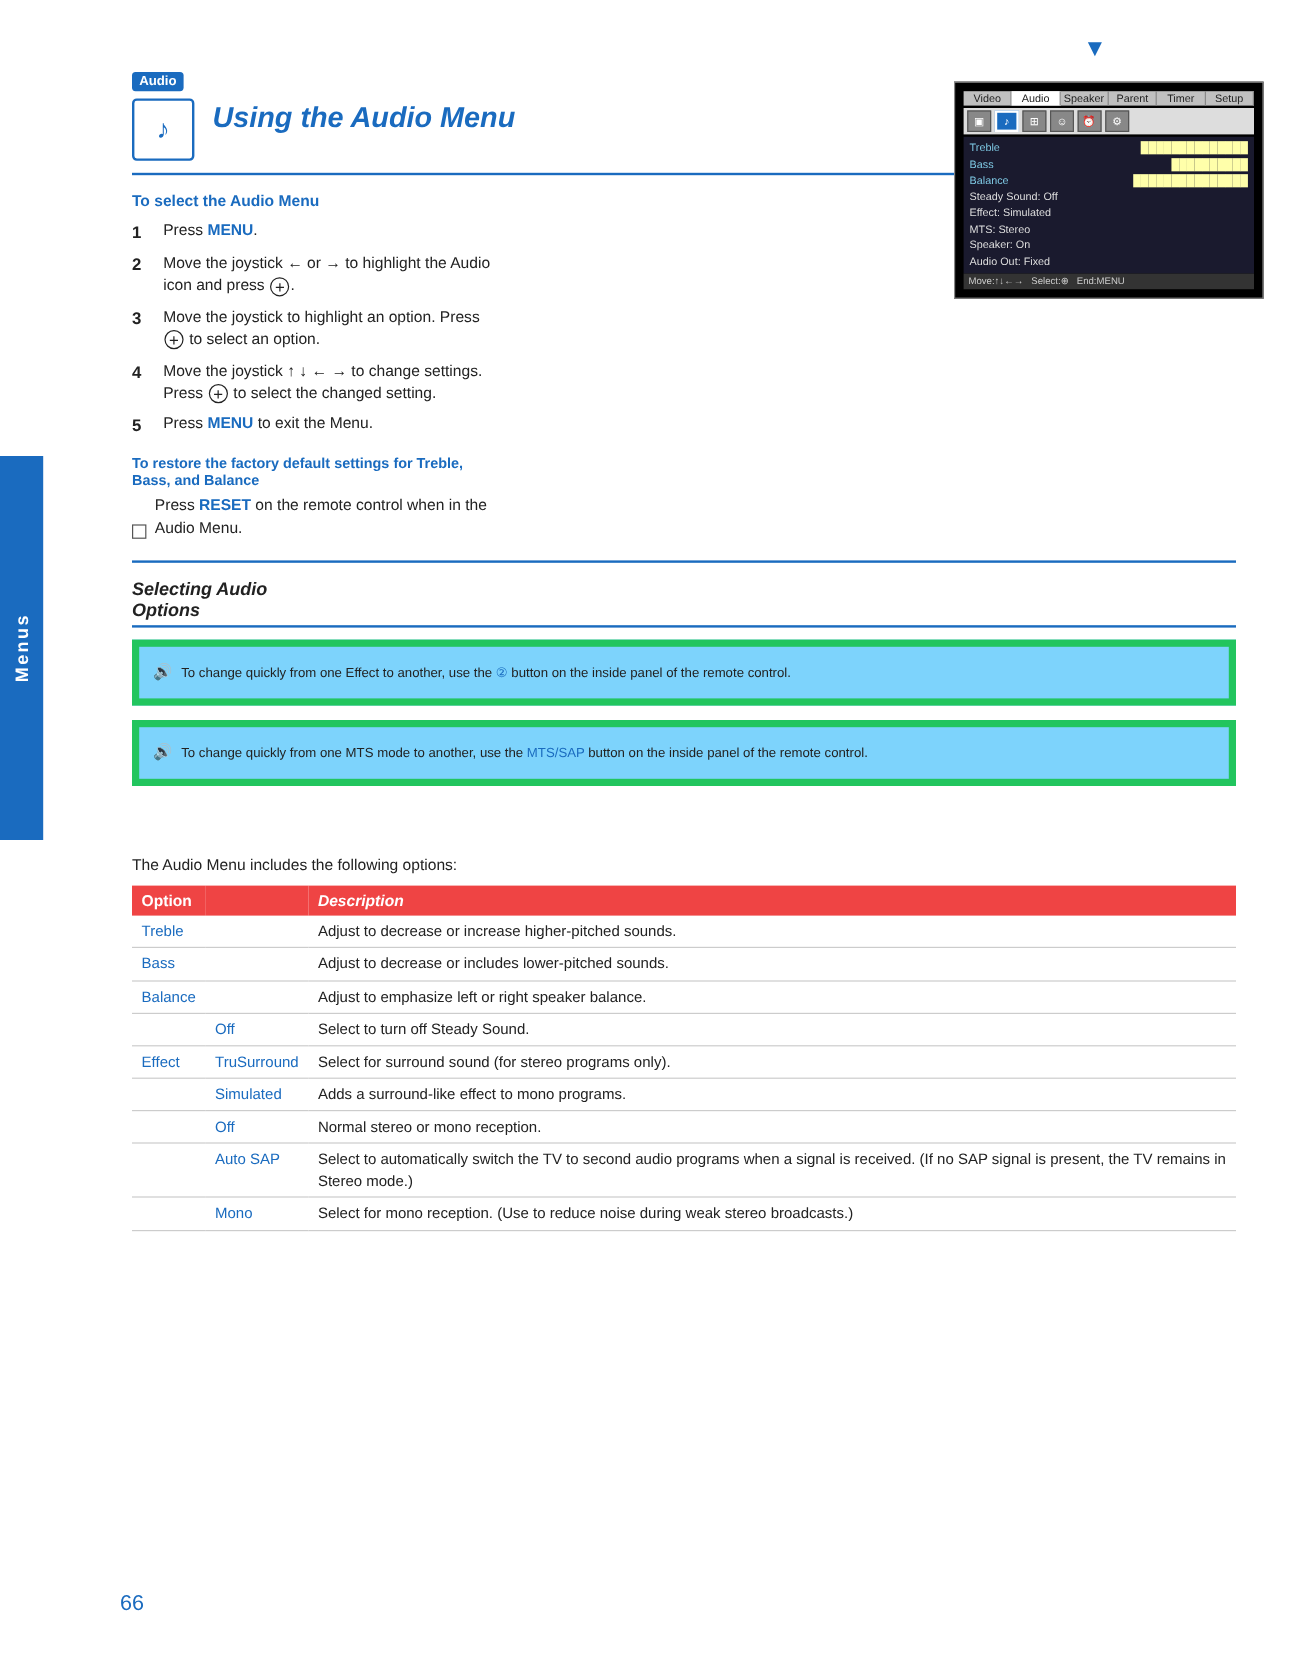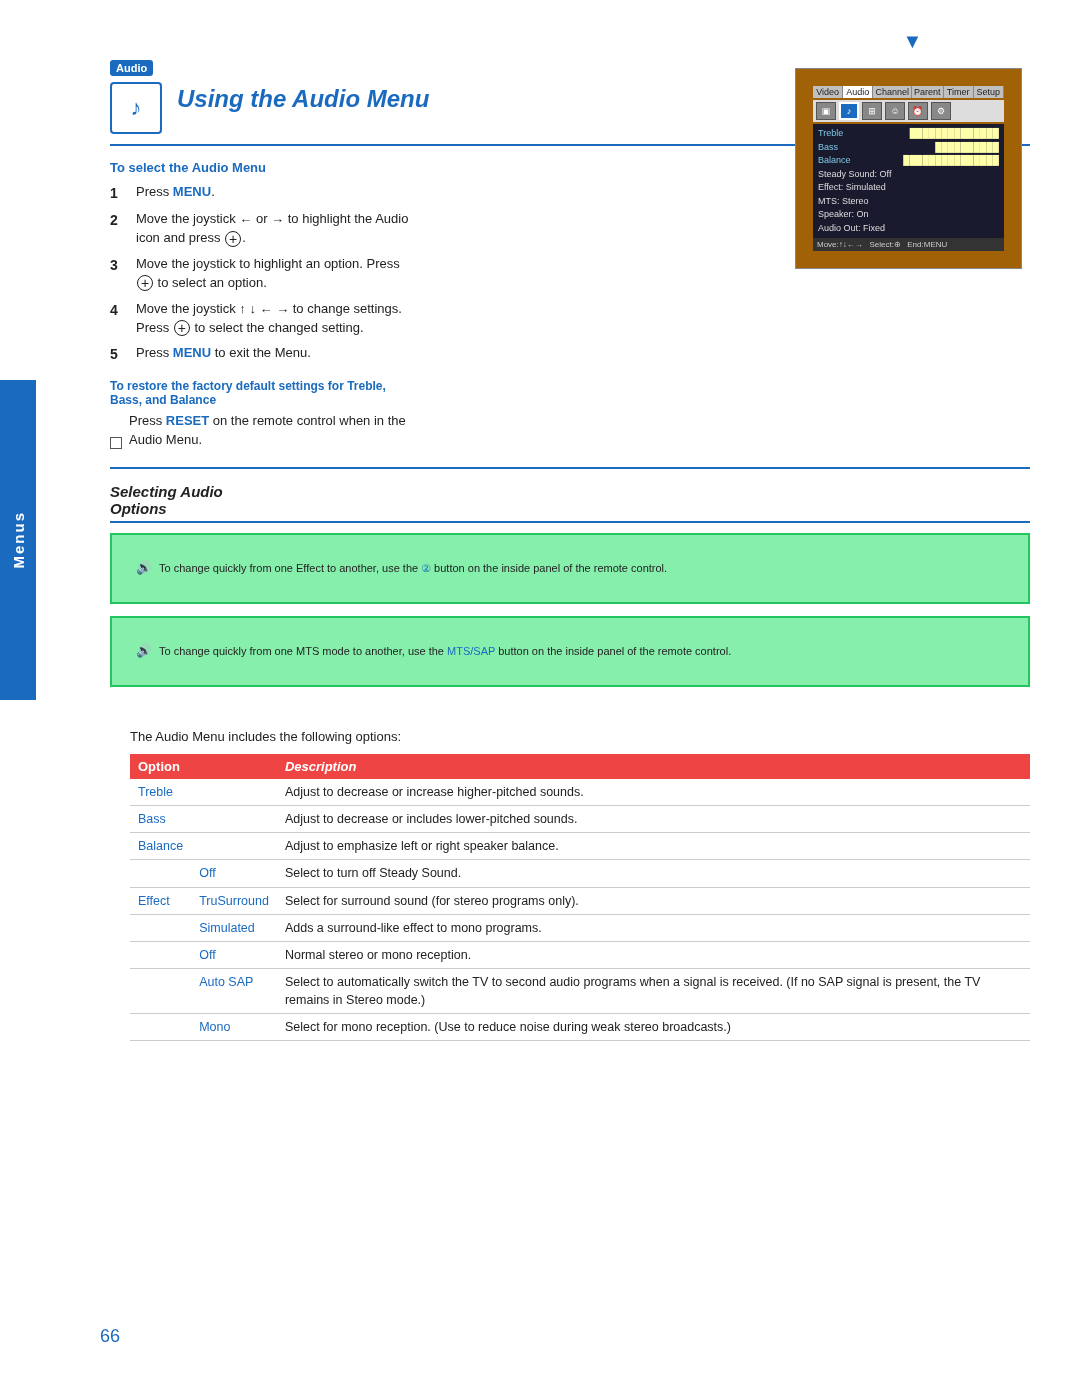--- a/index.html
+++ b/index.html
@@ -158,23 +158,23 @@
       text-align: center;
       line-height: 14px;
       font-size: 14px;
       vertical-align: middle;
       margin: 0 1px;
     }
 
     
     .tv-mockup {
       border: 1.5px solid #888;
-      background: #a16207;
-      width: 227px;
-      padding: 17px;
+      background: #000000;
+      width: 258px;
+      padding: 7px;
       font-size: 10px;
       margin-top: 8px;
     }
 
     .tv-tabs {
       display: flex;
       background: #c0c0c0;
       margin-bottom: 2px;
     }
 
@@ -283,37 +283,36 @@
       margin-top: 4px;
       flex-direction: column;
     }
 
     .selecting-left {
       flex: 0 0 200px;
     }
 
     .selecting-right {
       flex: 1;
-      margin-left: 20px;
     }
 
     .section-title-italic {
       font-size: 15px;
       font-weight: bold;
       font-style: italic;
       color: #222;
       border-bottom: 2px solid #1a6bbf;
       padding-bottom: 4px;
       margin-bottom: 10px;
     }
 
     .note-box {
-      background: #86efac;
-      border: 2px solid #22c55e;
-      padding: 24px;
+      background: #7dd3fc;
+      border: 6px solid #22c55e;
+      padding: 12px;
       font-size: 11px;
       line-height: 1.45;
       margin-bottom: 12px;
     }
 
     .note-icon {
       color: #1a6bbf;
       font-size: 13px;
       margin-right: 4px;
     }
@@ -398,21 +397,21 @@
 
       <div style="position:absolute; top:0; right:0; width:235px;">
 
         <div style="position:relative; height:30px; text-align:center; margin-bottom:0;">
           <span style="color:#1a6bbf; font-size:20px; font-weight:bold;">▼</span>
         </div>
         <div class="tv-mockup">
           <div class="tv-tabs">
             <div class="tv-tab">Video</div>
             <div class="tv-tab active">Audio</div>
-            <div class="tv-tab">Channel</div>
+            <div class="tv-tab">Speaker</div>
             <div class="tv-tab">Parent</div>
             <div class="tv-tab">Timer</div>
             <div class="tv-tab">Setup</div>
           </div>
           <div class="tv-icons-row">
             <div class="tv-icon-box">▣</div>
             <div class="tv-icon-box active">♪</div>
             <div class="tv-icon-box">⊞</div>
             <div class="tv-icon-box">☺</div>
             <div class="tv-icon-box">⏰</div>

